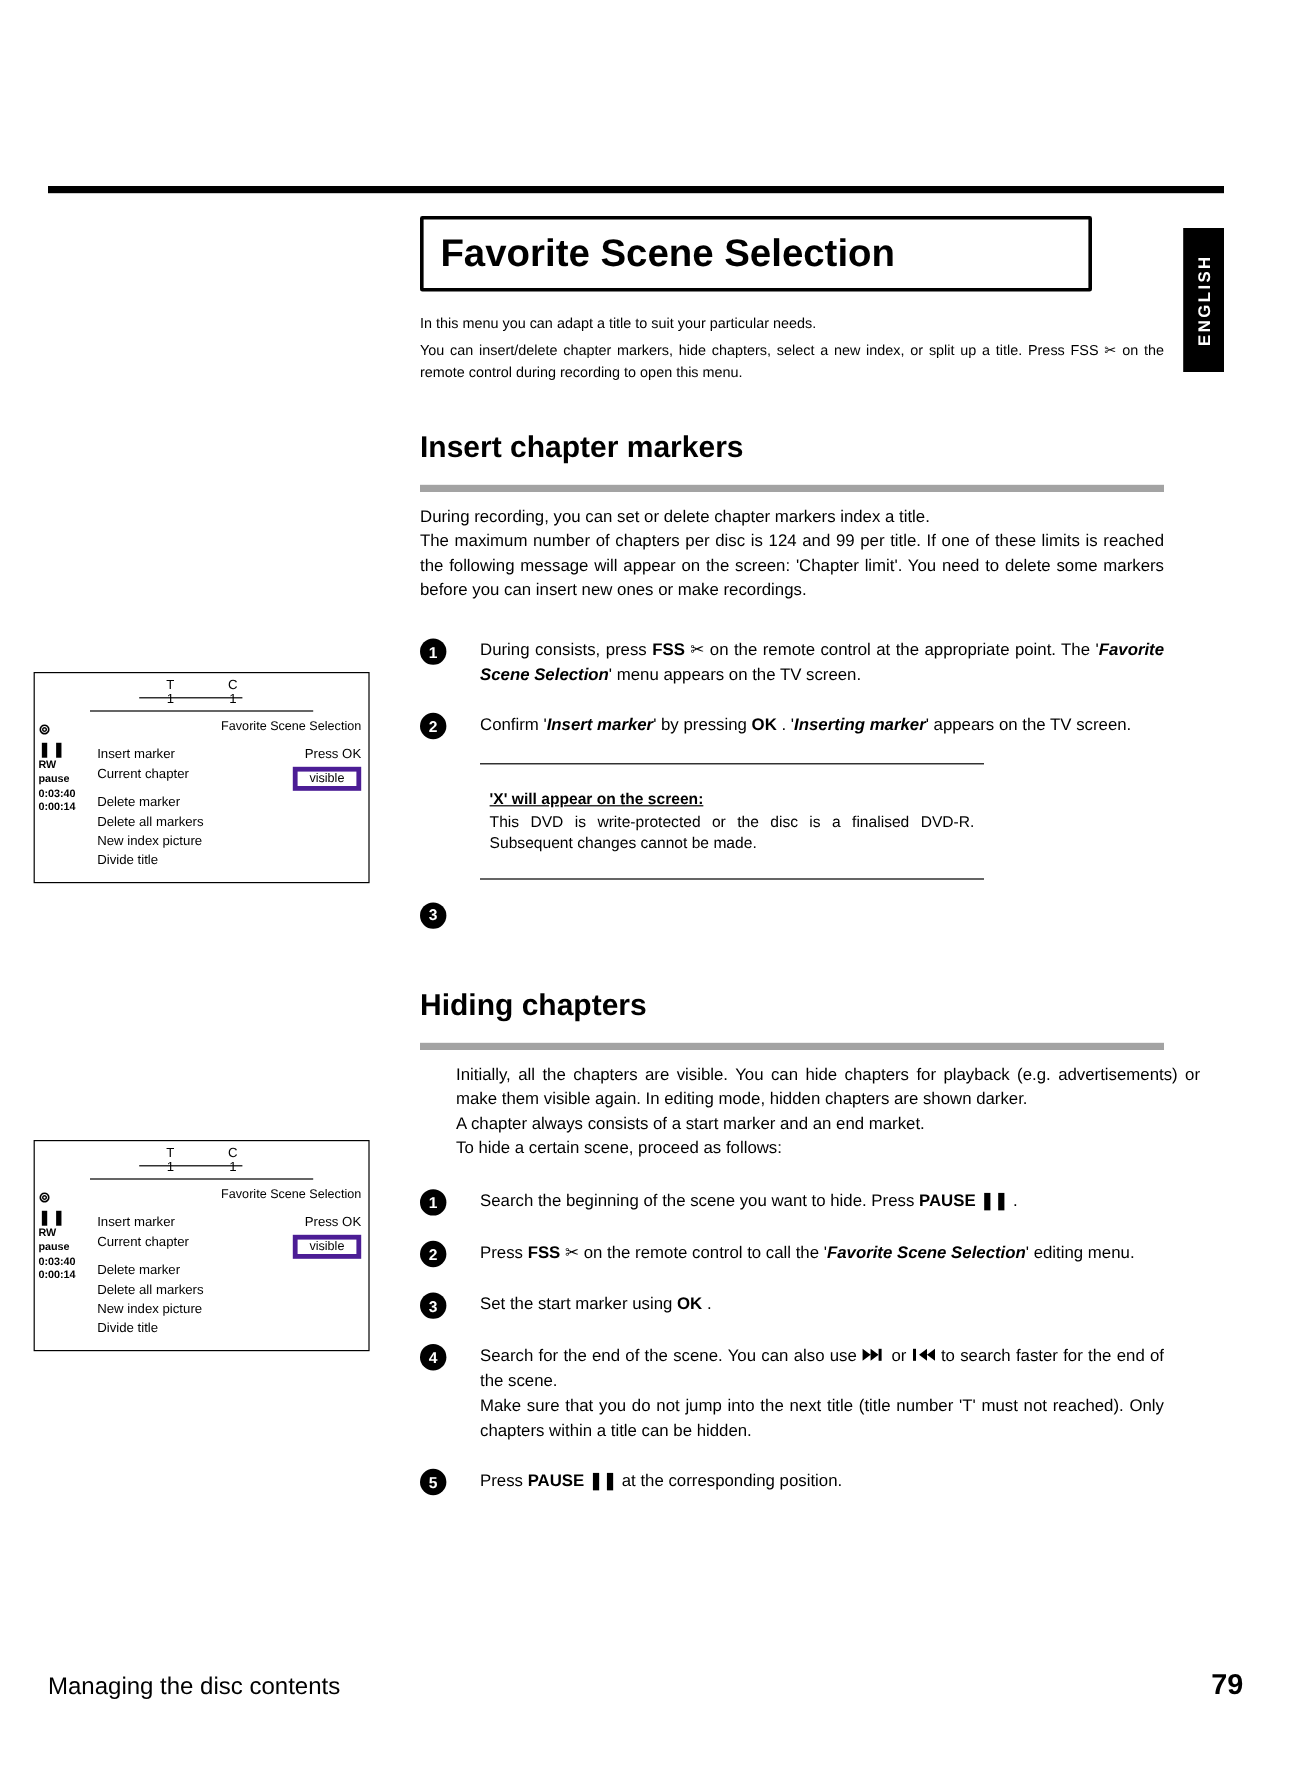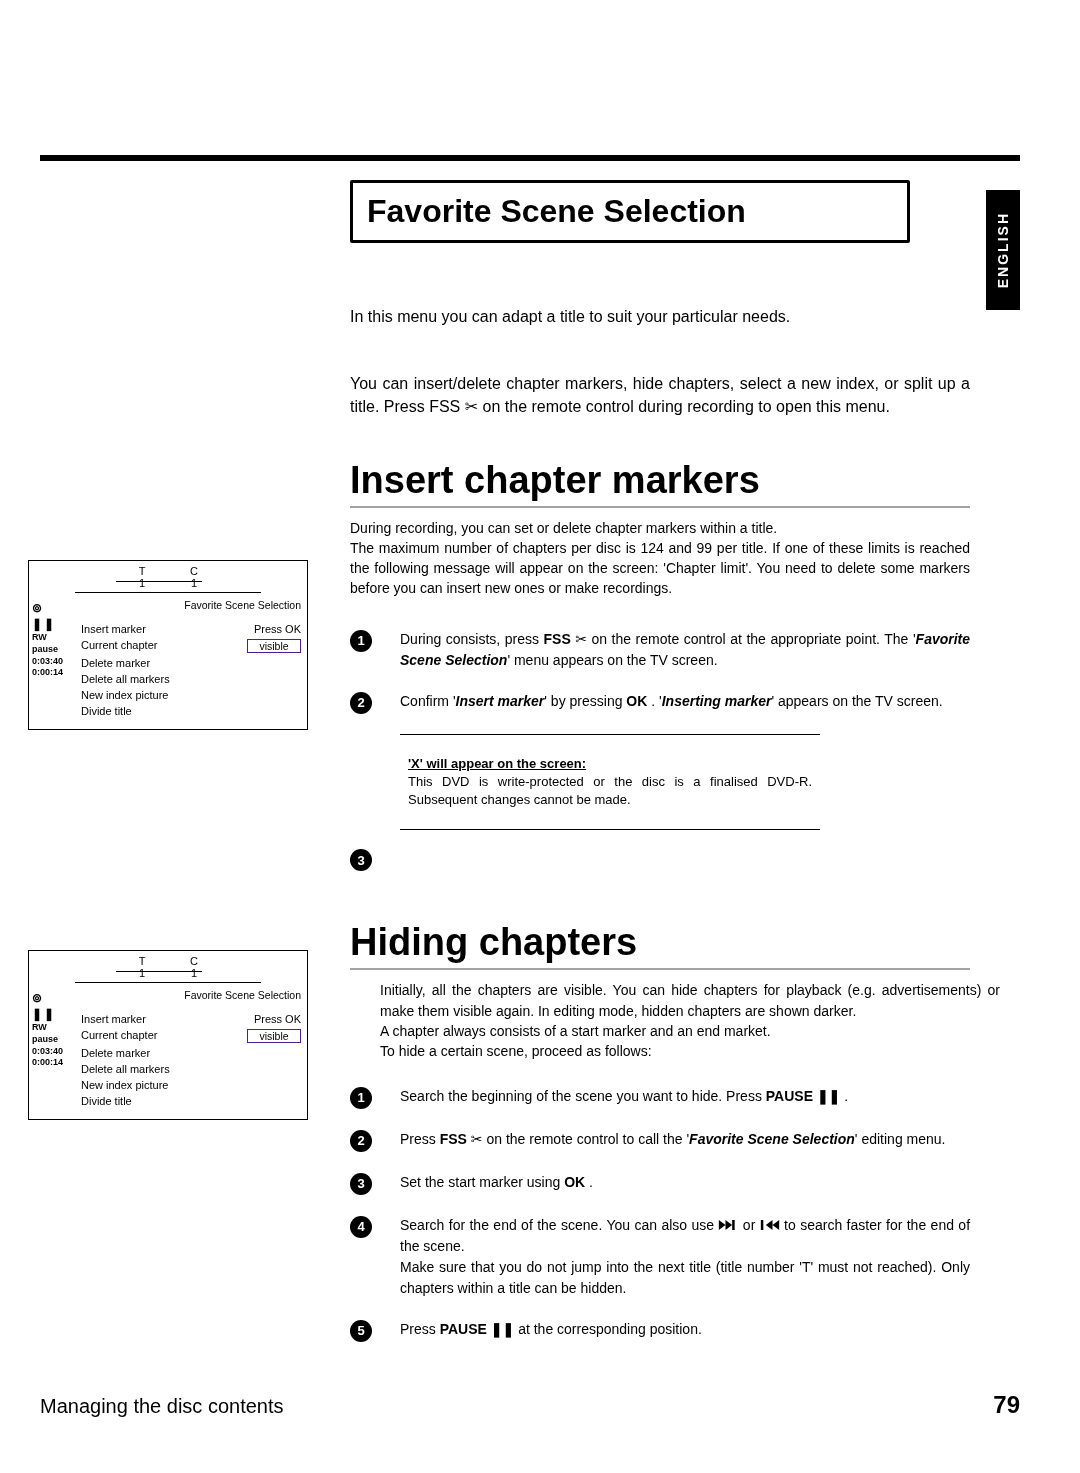--- a/index.html
+++ b/index.html
@@ -40,26 +40,26 @@
     border: 3px solid #000;
     border-radius: 2px;
     padding: 10px 14px;
     margin-bottom: 18px;
     display: inline-block;
     min-width: 560px;
   }
   .section-title-box h1 {
     font-size: 32px; font-weight: bold;
   }
-  .intro-text { font-size: 16px; line-height: 1.45; margin-bottom: 6px; text-align: justify; margin-top: 44px; }
+  .intro-text { font-size: 12px; line-height: 1.45; margin-bottom: 6px; text-align: justify; }
   .intro-wrap { margin-bottom: 40px; width: 620px;}
   h2.subhead {
-    font-size: 38px; font-weight: bold;
-    border-bottom: 2px solid #a3a3a3;
-    padding-bottom: 4px; margin-bottom: 10px;
+    font-size: 25px; font-weight: bold;
+    border-bottom: 6px solid #a3a3a3;
+    padding-bottom: 16px; margin-bottom: 10px;
     width: 620px;
   }
   .body-para { font-size: 14px; line-height: 1.45; width: 620px; text-align: justify; margin-bottom: 24px;}
   .steps { width: 620px; }
   .step-row { display: flex; align-items: flex-start; margin-bottom: 20px; }
   .step-row.narrow .step-text { width: 420px; }
   .step-num {
     width: 22px; height: 22px; border-radius: 50%;
     background: #000; color: #fff; font-size: 13px; font-weight: bold;
     display: flex; align-items: center; justify-content: center;
@@ -108,25 +108,25 @@
     border-right: 0px;
     padding: 2px 3px;
     font-size: 9px; font-weight: bold;
     line-height: 1.3;
   }
   .osd-left .icons { font-size: 12px; letter-spacing: 2px;}
   .osd-mid { flex: 1; padding: 0 6px 10px 6px; }
   .osd-title { text-align: right; font-size: 10.5px; margin-bottom: 10px; }
   .osd-item { display: flex; justify-content: space-between; padding: 2px 0; font-size: 11px;}
   .osd-item .val-box {
-    border: 1px solid #4c1d95; padding: 0 10px; font-size: 10.5px; min-width: 54px; text-align: center;
+    border: 4px solid #4c1d95; padding: 0 10px; font-size: 10.5px; min-width: 54px; text-align: center;
   }
   .footer {
     position: absolute;
-    left: 40px; right: 60px; bottom: 54px;
+    left: 40px; right: 44px; bottom: 54px;
     display: flex; justify-content: space-between; align-items: baseline;
   }
   .footer .ftext { font-size: 20px; }
   .footer .fpage { font-size: 24px; font-weight: bold; margin-top: 39px; }
   
   svg.icon-inline { width: 20px; height: 14px; vertical-align: -2px; }
 </style>
 </head>
 <body>
 
@@ -152,21 +152,21 @@
         <span>You can insert/delete chapter markers, hide chapters, select a new index, or split up a title. Press </span>
         <span class="b">FSS</span>
         <span class="sym">✂</span>
         <span> on the remote control during recording to open this menu.</span>
       </p>
     </div>
 
     
     <h2 class="subhead">Insert chapter markers</h2>
     <div class="body-para" style="margin-bottom:30px;">
-      <span>During recording, you can set or delete chapter markers within a title.</span><br>
+      <span>During recording, you can set or delete chapter markers index a title.</span><br>
       <span>The maximum number of chapters per disc is 124 and 99 per title. If one of these limits is reached the following message will appear on the screen: '</span><span class="bi">Chapter limit</span><span>'. You need to delete some markers before you can insert new ones or make recordings.</span>
     </div>
 
     <div class="steps" style="position:relative;">
 
       <div class="step-row narrow">
         <div class="step-num">1</div>
         <div class="step-text">
           <span>During consists, press </span>
           <span class="b">FSS</span>

